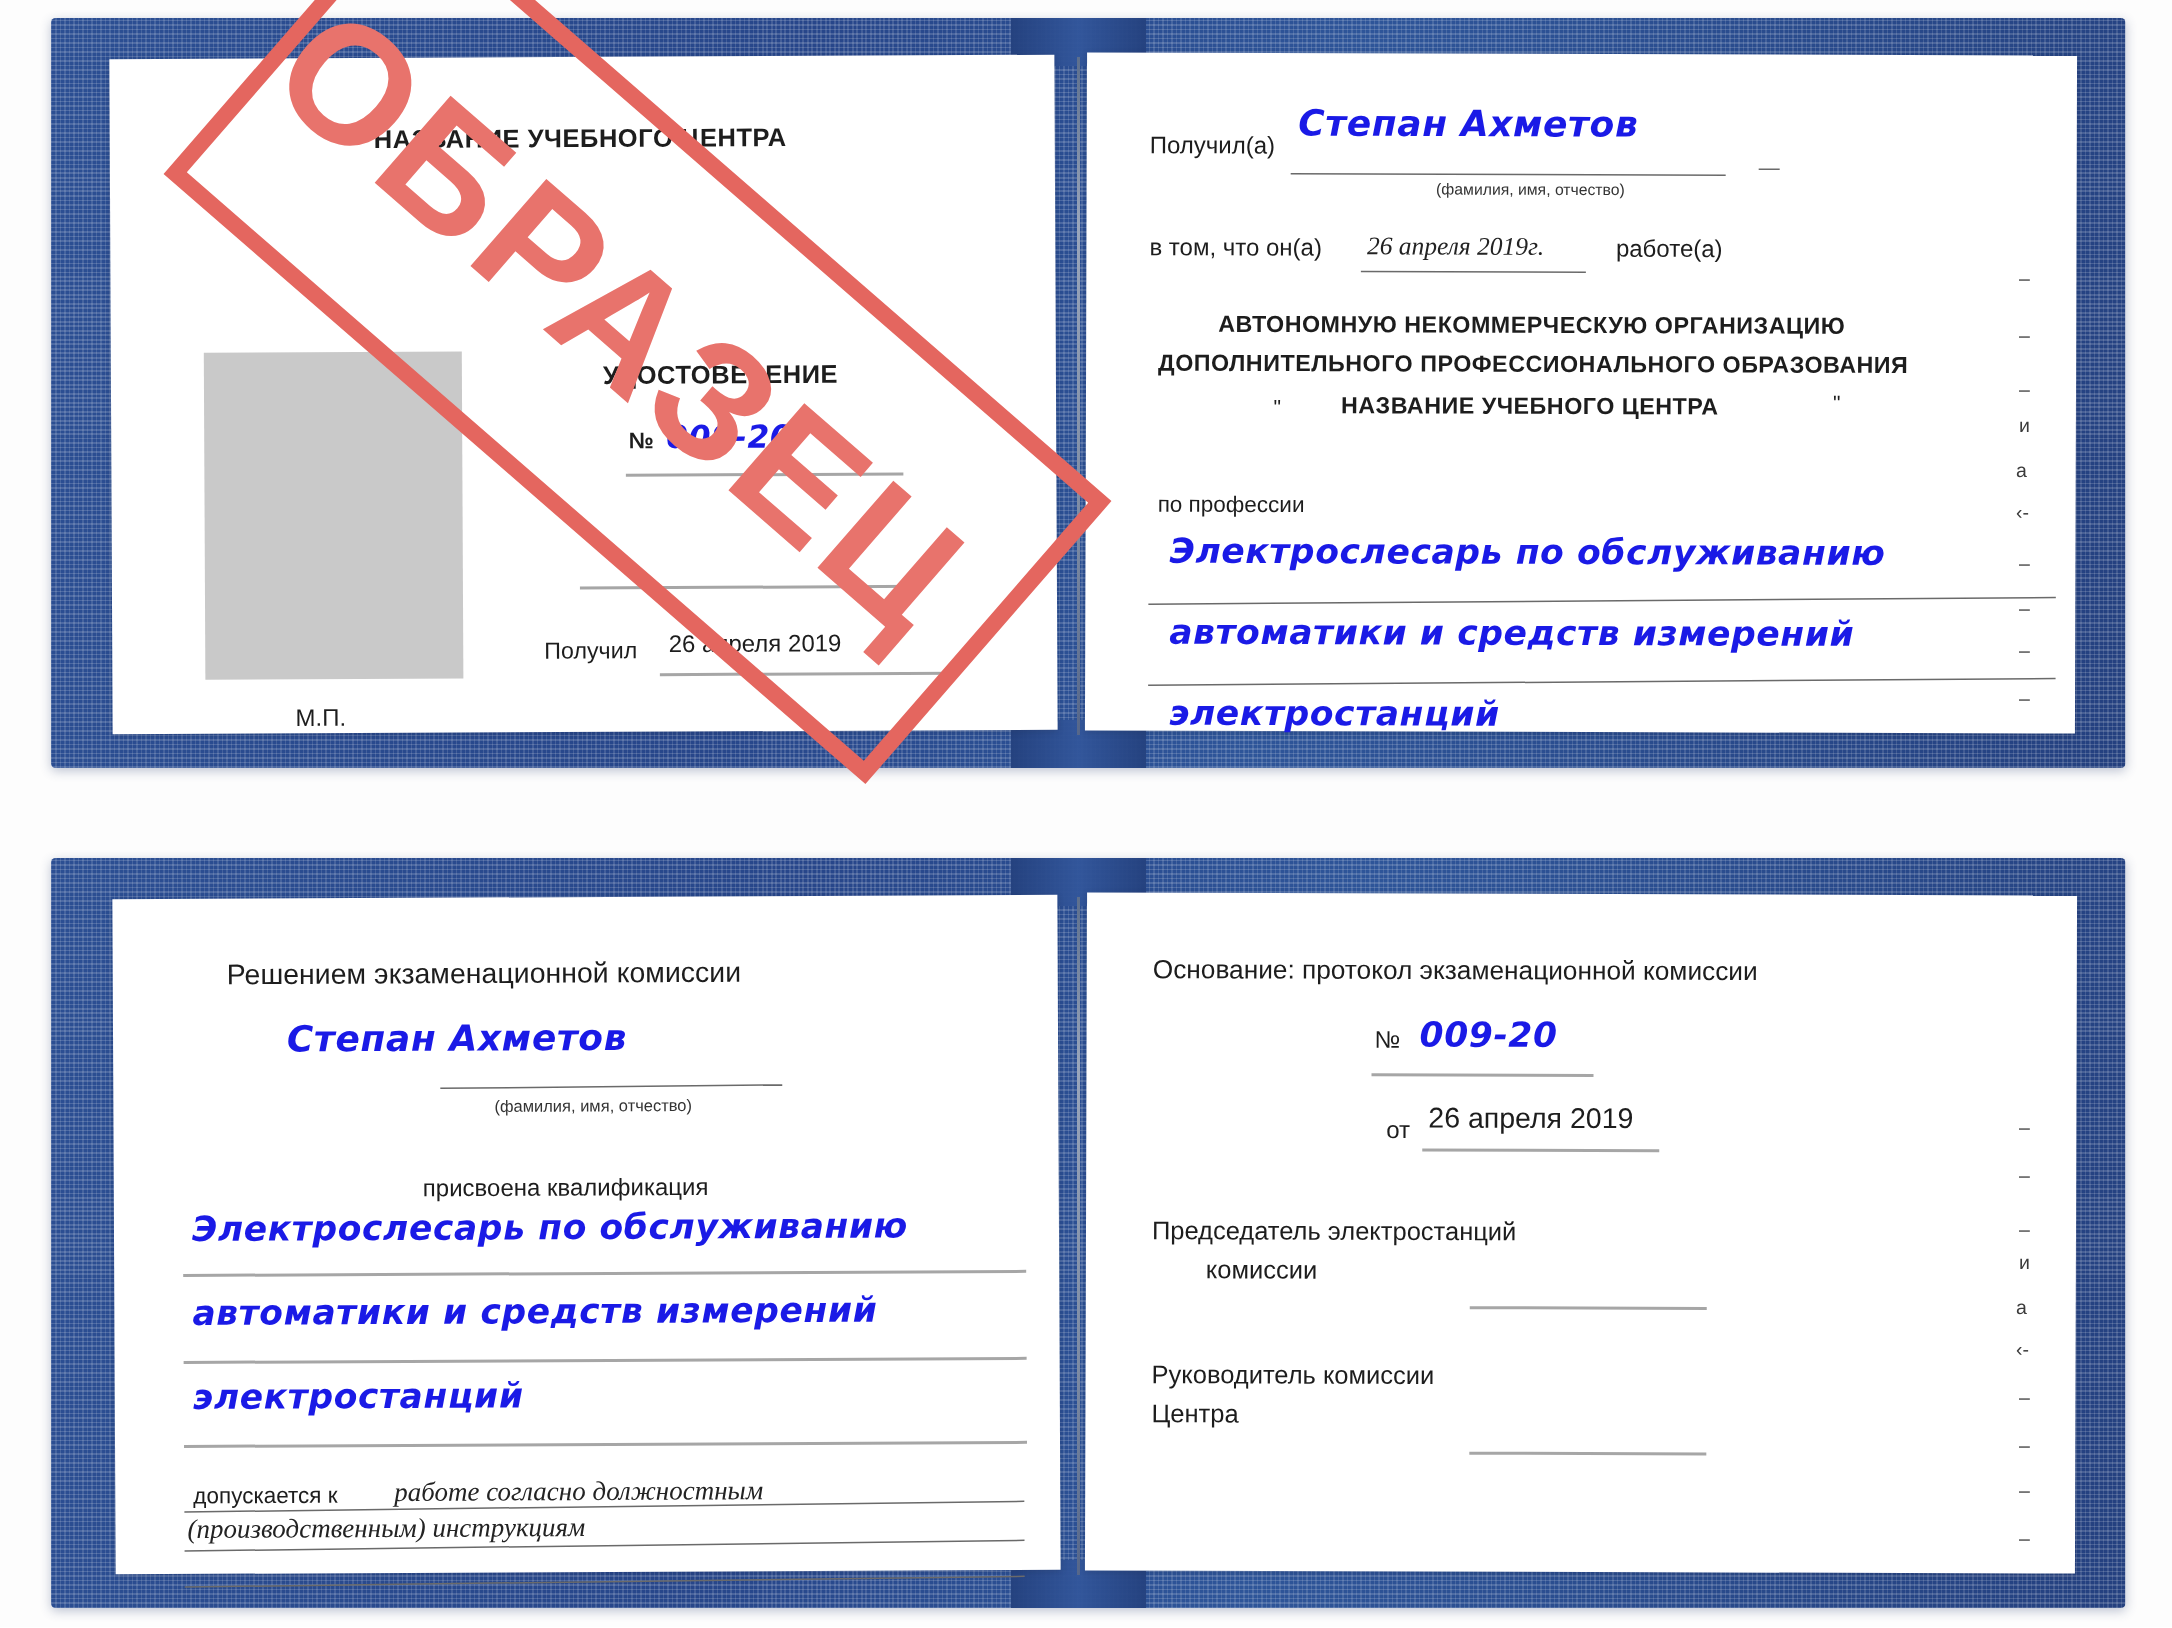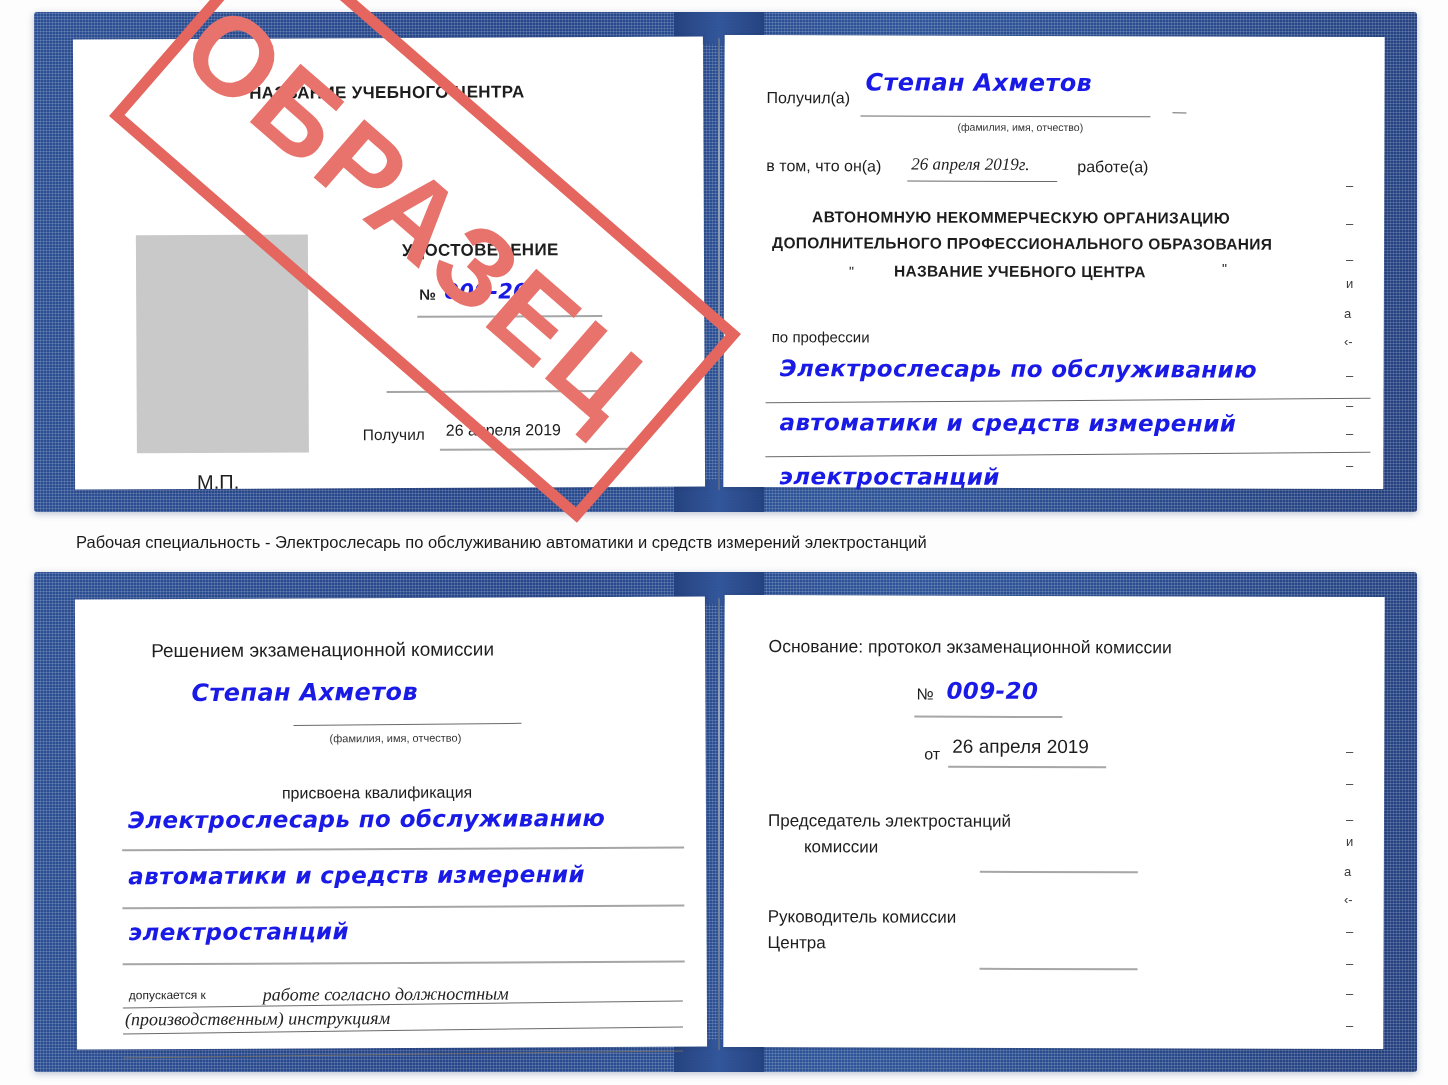--- a/index.html
+++ b/index.html
@@ -161,21 +161,21 @@
       <div class="t" style="left:345px; top:248px; font-size:15px; font-weight:bold;">№</div>
       <div class="hand" style="position:absolute; left:370px; top:242px; font-size:21px;">009-20</div>
       <div class="rule thick" style="left:343px; top:278px; width:185px;"></div>
 
       <div class="rule thick" style="left:312px; top:353px; width:228px;"></div>
 
       <div class="t" style="left:288px; top:388px; font-size:15.5px;">Получил</div>
       <div class="t" style="left:371px; top:384px; font-size:16px;">26 апреля 2019</div>
       <div class="rule thick" style="left:365px; top:411px; width:195px;"></div>
 
-      <div class="t" style="left:122px; top:432px; font-size:20px;">М.П.</div>
+      <div class="t" style="left:122px; top:432px; font-size:16px;">М.П.</div>
     </div>
 
     <div class="spine-line" style="left:684px; top:26px; height:452px;"></div>
 
     <div class="leaf tilt-r" style="left:690px; top:24px; width:660px; height:452px;">
 
       <div class="t" style="left:42px; top:54px; font-size:16px;">Получил(а)</div>
       <div class="hand" style="position:absolute; left:141px; top:33px; font-size:24px;">Степан Ахметов</div>
       <div class="rule dark" style="left:136px; top:80px; width:290px;"></div>
       <div class="rule dark" style="left:448px; top:76px; width:14px;"></div>
@@ -215,21 +215,20 @@
       <div class="margin-glyph" style="left:1312px; top:414px;">–</div>
       <div class="margin-glyph" style="left:1312px; top:446px;">–</div>
     </div>
   </div>
 
   <div class="watermark">
     <div class="wm-frame"></div>
     <div class="wm-text">ОБРАЗЕЦ</div>
   </div>
 
-  <div class="caption">Рабочая специальность - Электрослесарь по обслуживанию автоматики и средств измерений электростанций</div>
 
   <div class="cert cert-bottom">
 
     <div class="spine-tab" style="left:640px; top:0px; width:90px; height:32px;"></div>
     <div class="spine-tab" style="left:640px; bottom:0px; width:90px; height:32px;"></div>
 
     <div class="leaf tilt-l" style="left:42px; top:26px; width:630px; height:450px;">
 
       <div class="t" style="left:76px; top:41px; font-size:19px;">Решением экзаменационной комиссии</div>
 
@@ -241,21 +240,21 @@
 
       <div class="hand" style="position:absolute; left:52px; top:208px; font-size:23px;">Электрослесарь по обслуживанию</div>
       <div class="rule thick" style="left:46px; top:250px; width:562px;"></div>
 
       <div class="hand" style="position:absolute; left:52px; top:264px; font-size:23px;">автоматики и средств измерений</div>
       <div class="rule thick" style="left:46px; top:308px; width:562px;"></div>
 
       <div class="hand" style="position:absolute; left:52px; top:320px; font-size:23px;">электростанций</div>
       <div class="rule thick" style="left:46px; top:364px; width:562px;"></div>
 
-      <div class="t" style="left:52px; top:390px; font-size:12px;">допускается к</div>
+      <div class="t" style="left:52px; top:390px; font-size:15px;">допускается к</div>
       <div class="ital" style="position:absolute; left:186px; top:386px; font-size:18px;">работе согласно должностным</div>
       <div class="ital" style="position:absolute; left:48px; top:410px; font-size:18px;">(производственным) инструкциям</div>
       <div class="rule dark" style="left:46px; top:406px; width:560px; transform:rotate(-0.45deg);"></div>
       <div class="rule dark" style="left:46px; top:432px; width:560px; transform:rotate(-0.45deg);"></div>
       <div class="rule dark" style="left:46px; top:456px; width:560px; transform:rotate(-0.45deg);"></div>
     </div>
 
     <div class="spine-line" style="left:684px; top:26px; height:452px;"></div>
 
     <div class="leaf tilt-r" style="left:690px; top:24px; width:660px; height:452px;">

